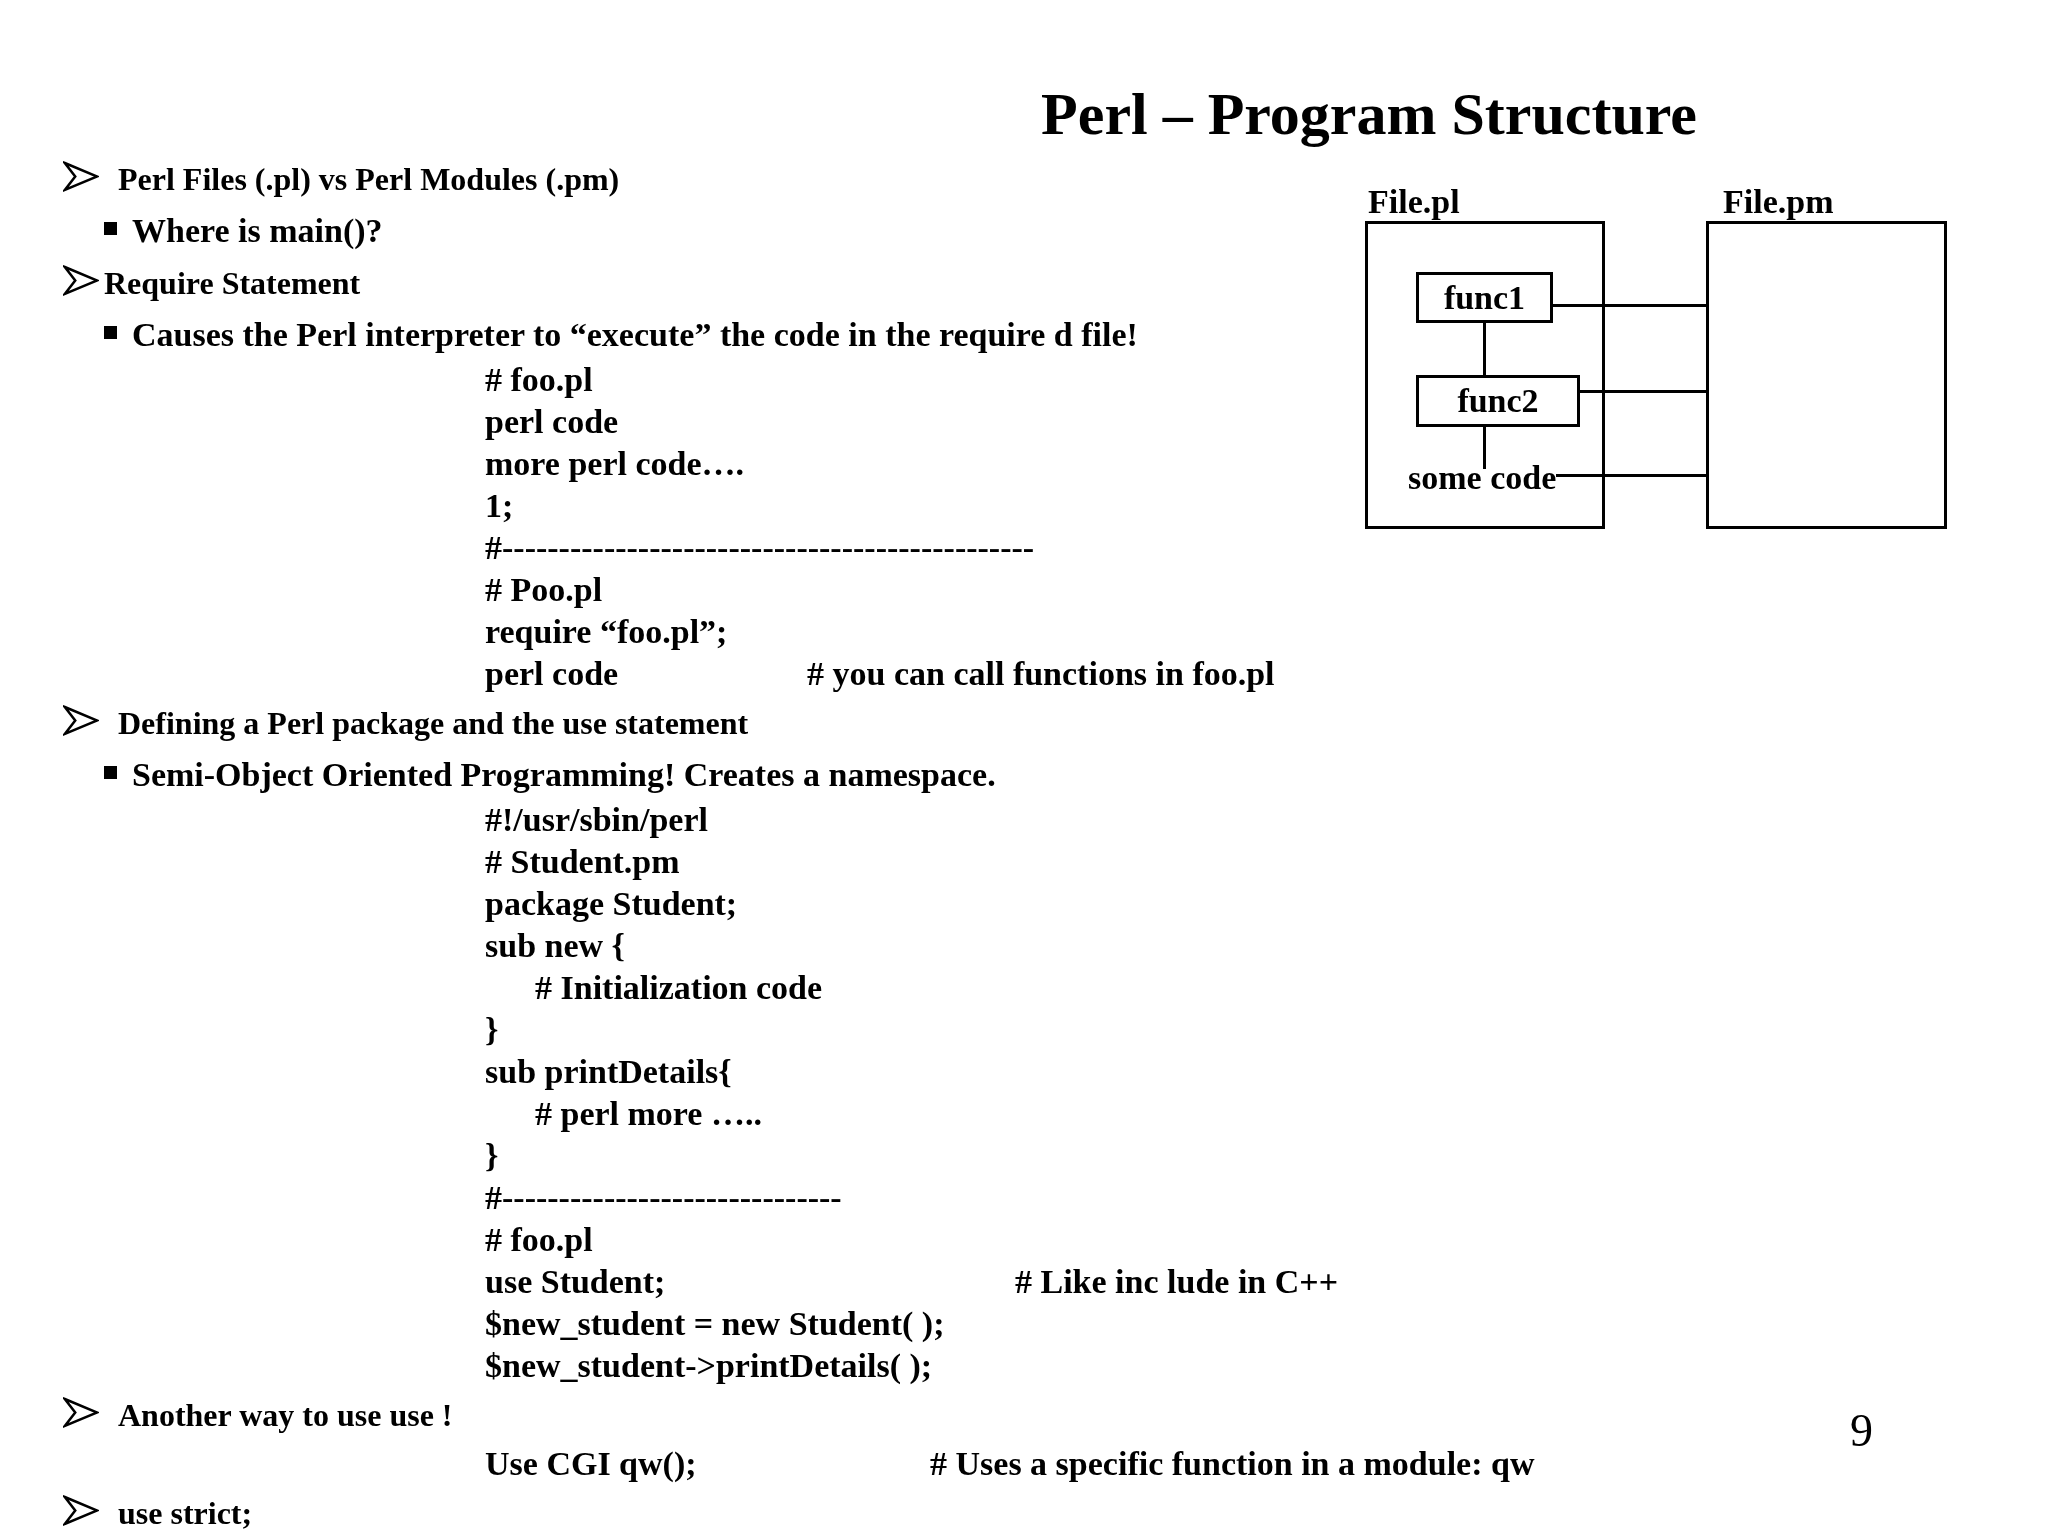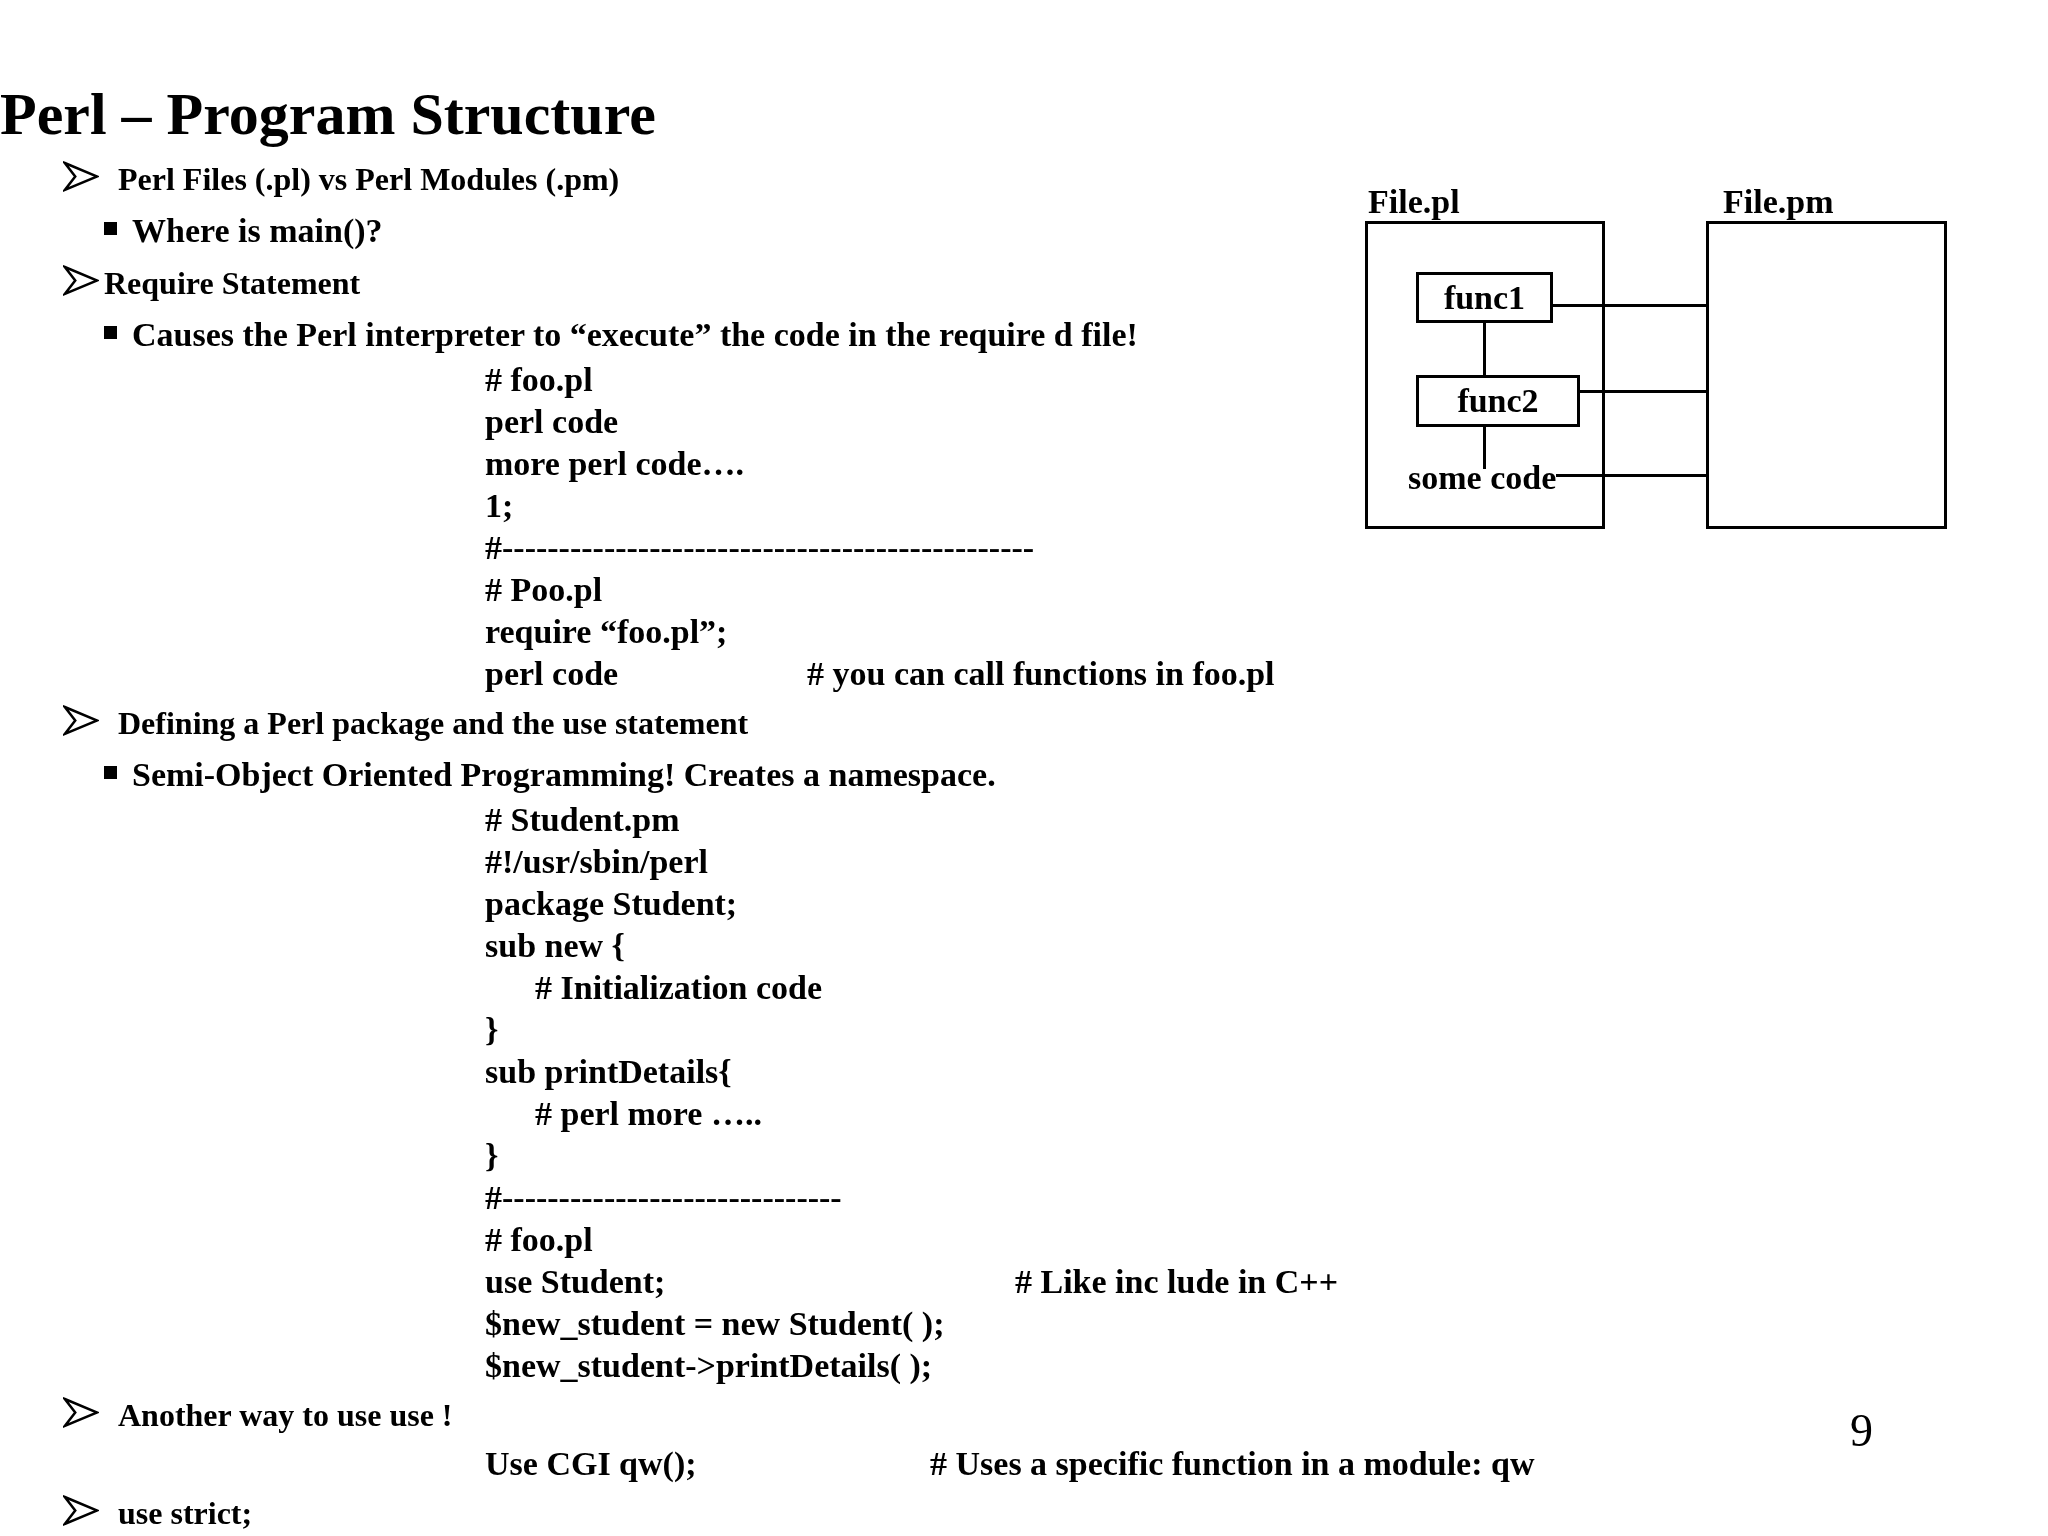--- a/index.html
+++ b/index.html
@@ -2,21 +2,21 @@
 <html><head>
 <meta charset="utf-8">
 <style>
   html,body{margin:0;padding:0;}
   body{
     width:2048px;height:1536px;overflow:hidden;position:relative;
     background:#ffffff;color:#000000;
     font-family:"Liberation Serif","DejaVu Serif",serif;font-weight:700;
   }
   .title{
-    position:absolute;top:84px;left:0;width:1697px;text-align:left;
+    position:absolute;top:84px;left:0;width:1697px;text-align:right;
     font-size:60px;line-height:60px;white-space:nowrap;
   }
   .content{position:absolute;left:0;top:151px;width:1365px;}
   .content div{white-space:nowrap;}
   .h1{font-size:32px;line-height:56px;padding-left:63px;}
   .h2{font-size:34px;line-height:48px;padding-left:104px;}
   .code{font-size:34px;line-height:42px;padding-left:485px;}
   .code.indent{padding-left:535px;}
   .code .main{display:inline-block;}
   .arrow{display:inline-block;width:36px;height:33px;margin-right:19px;vertical-align:-3px;}
@@ -48,22 +48,22 @@
     <div class="code">more perl code….</div>
     <div class="code">1;</div>
     <div class="code">#-----------------------------------------------</div>
     <div class="code"># Poo.pl</div>
     <div class="code">require “foo.pl”;</div>
     <div class="code"><span class="main" style="width: 322px;">perl code</span><span># you can call functions in foo.pl</span></div>
     <div class="h1"><span class="arrow"><svg viewBox="0 0 20 18" width="36" height="33">
           <path d="M1 1.5 L19 9 L1 16.5 L6.8 9 Z" fill="#ffffff" stroke="#000000" stroke-width="1.4"></path>
         </svg></span>Defining a Perl package and the use statement</div>
     <div class="h2"><span class="sq"></span>Semi-Object Oriented Programming! Creates a namespace.</div>
+    <div class="code">#!/usr/sbin/perl</div>
     <div class="code"># Student.pm</div>
-    <div class="code">#!/usr/sbin/perl</div>
     <div class="code">package Student;</div>
     <div class="code">sub new {</div>
     <div class="code indent"># Initialization code</div>
     <div class="code">}</div>
     <div class="code">sub printDetails{</div>
     <div class="code indent"># perl more …..</div>
     <div class="code">}</div>
     <div class="code">#------------------------------</div>
     <div class="code"># foo.pl</div>
     <div class="code"><span class="main" style="width: 530px;">use Student;</span><span># Like inc lude in C++</span></div>

